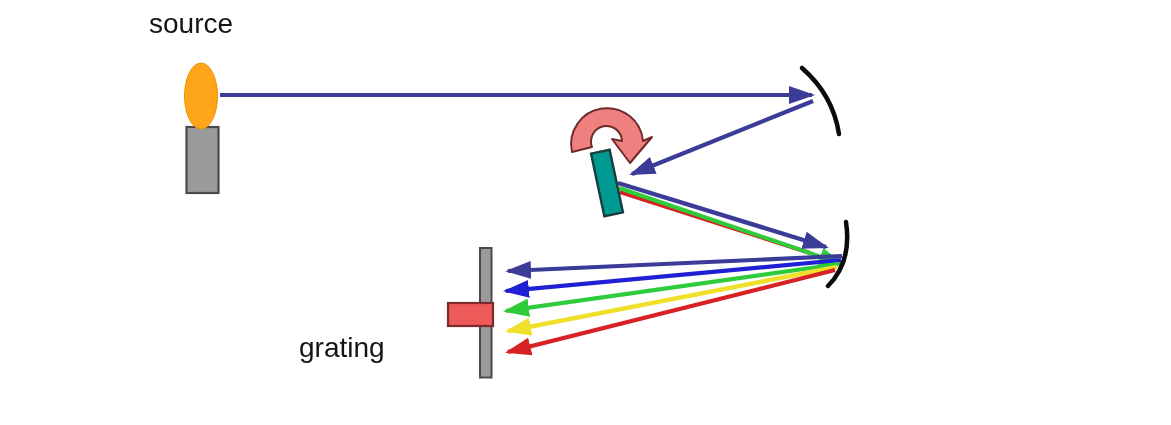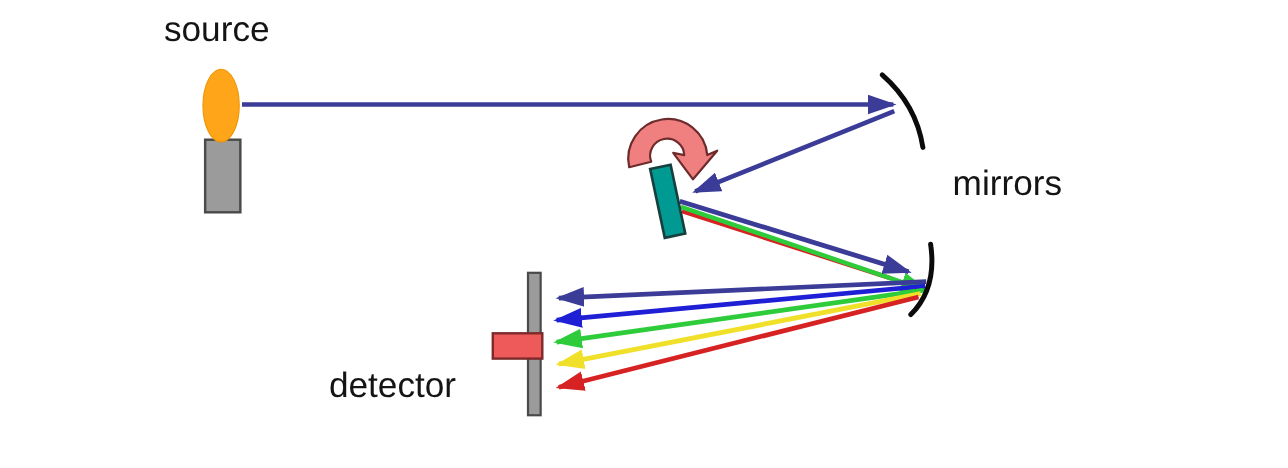--- a/index.html
+++ b/index.html
@@ -6,21 +6,21 @@
   #stage{
     position:relative;
     width:1171px;height:425px;
     background:var(--background,#fff);
     overflow:hidden;
     font-family:"Liberation Sans", sans-serif;
   }
   #optics-svg{position:absolute;left:0;top:0;}
   .diagram-label{
     position:absolute;
-    font-size:32px;
+    font-size:28px;
     line-height:1;
     color:var(--label_text,#141414);
     letter-spacing:0px;
     white-space:nowrap;
     user-select:none;
     text-align:center;
   }
   .ray{fill:none;}
   .mirror-arc{fill:none;stroke:var(--mirror_stroke,#0b0b0b);stroke-width:4.5;stroke-linecap:round;}
 </style>
@@ -71,15 +71,14 @@
     <rect x="480" y="248" width="11.5" height="129.5" style="fill:var(--metal_gray);stroke:var(--metal_outline)" stroke-width="2"></rect>
     <rect x="448" y="303" width="45" height="23" style="fill:var(--sensor_fill);stroke:var(--sensor_outline)" stroke-width="2.2"></rect>
 
     <rect x="-9.5" y="-32" width="19" height="64" transform="translate(607,183) rotate(-12)" style="fill:var(--grating_teal);stroke:var(--grating_outline)" stroke-width="2.4"></rect>
 
     <path d="M 572 152 A 36 36 0 1 1 643 141 L 652 137 L 630 163 L 612 139 L 622 141
              A 15.5 15.5 0 1 0 592 147 Z" style="fill:var(--rotation_fill);stroke:var(--rotation_outline)" stroke-width="2" stroke-linejoin="round"></path>
   </svg>
 
   <div class="diagram-label" style="left:149px;top:10px">source</div>
-  <div class="diagram-label" style="left:866px;top:150px">mirrors</div>
-  <div class="diagram-label" style="left:299px;top:334px">detector</div>
+  <div class="diagram-label" style="left:299px;top:334px">grating</div>
 </div>
 
 </body></html>

